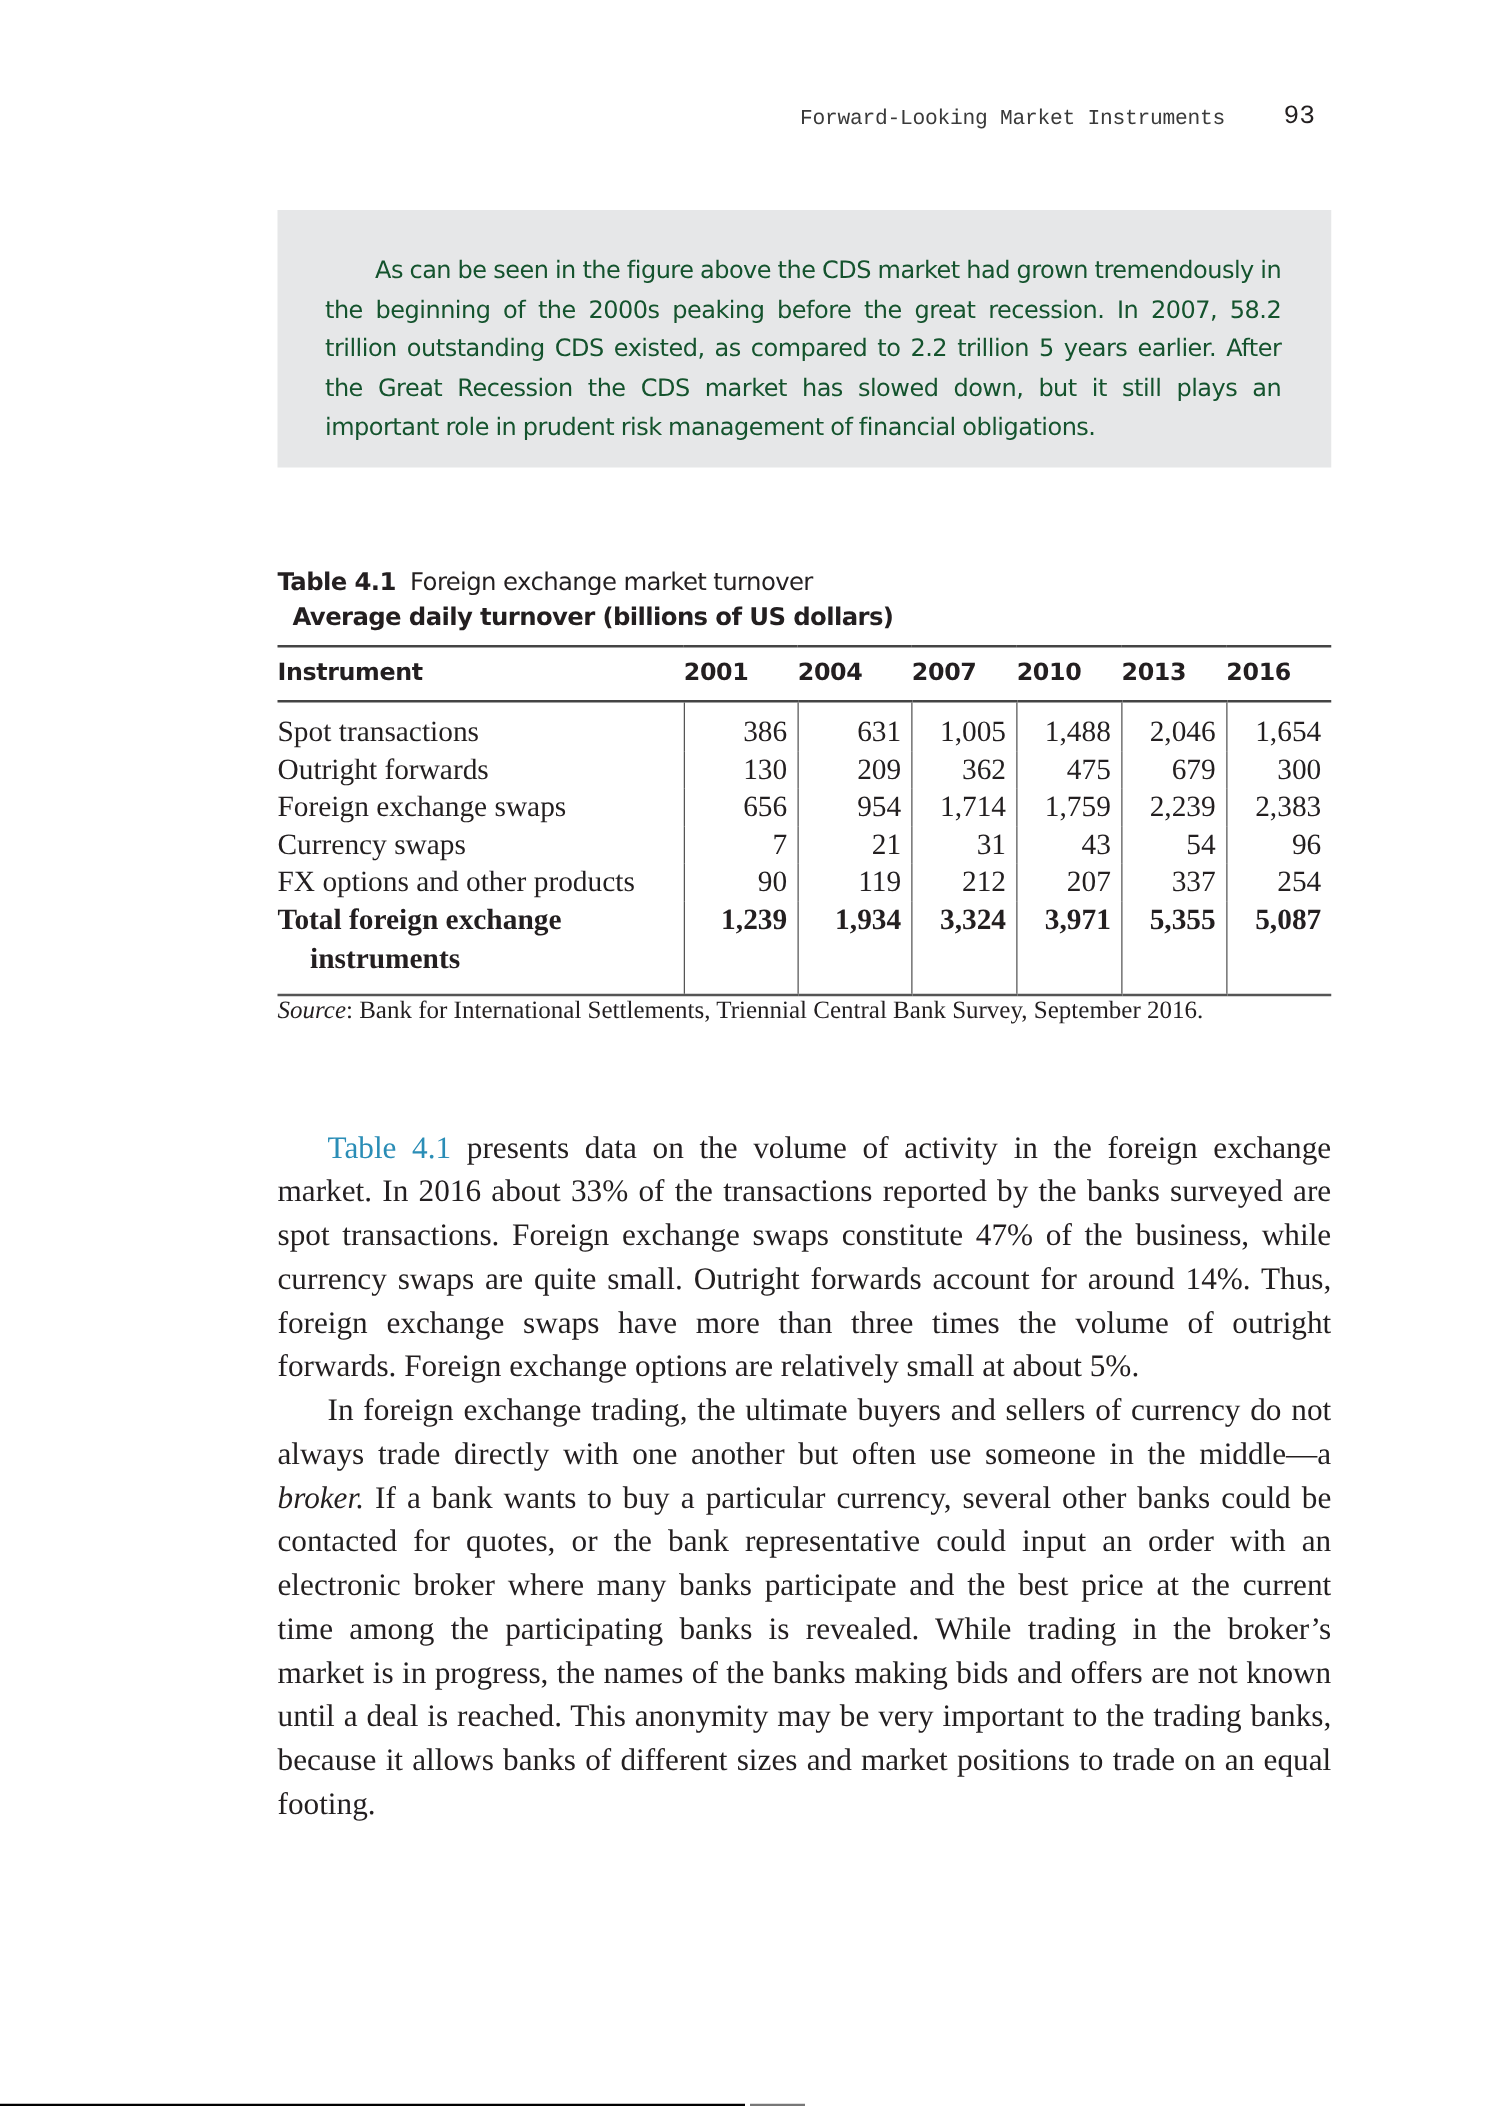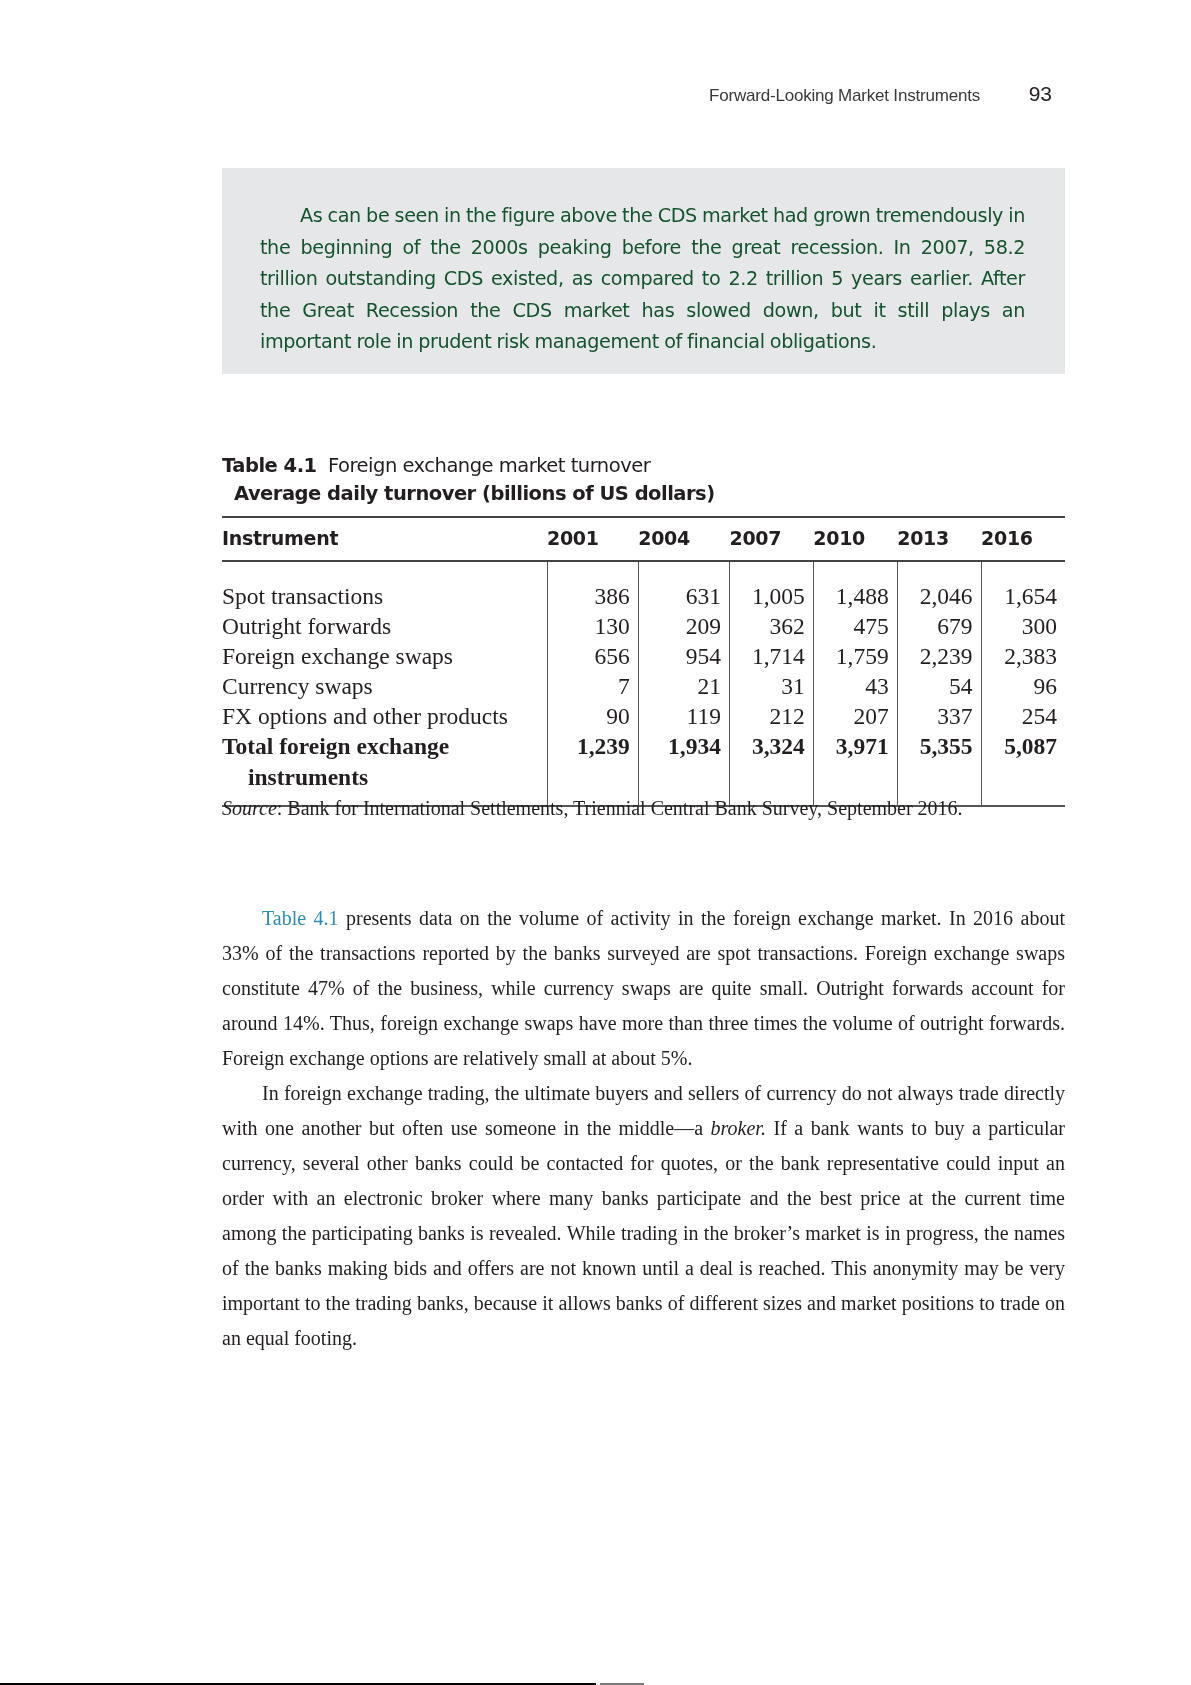--- a/index.html
+++ b/index.html
@@ -1,41 +1,41 @@
 <!DOCTYPE html>
 <html><head>
 <meta charset="utf-8">
 <style>
   html, body { margin: 0; padding: 0; background: #ffffff; }
   body { width: 1191px; height: 1685px; position: relative; overflow: hidden; color: #231f20; }
-  .running-head { position: absolute; top: 82px; left: 0; width: 1180px; height: 30px; font-family: Liberation Sans, sans-serif; }
+  .running-head { position: absolute; top: 82px; left: 0; width: 1180px; height: 30px; font-family: Liberation Mono, monospace; }
   .running-title { position: absolute; right: 200px; top: 4px; font-size: 17px; color: #3a3a3a; font-weight: 300; letter-spacing: -0.2px; }
   .page-number { position: absolute; right: 128px; top: 0px; font-size: 21px; color: #231f20; }
 
   .boxed-note { position: absolute; left: 222px; top: 168px; width: 843px; height: 206px; background: #e6e7e8; box-sizing: border-box; padding: 26px 34px 0 32px; }
   .boxed-note p { margin: 6px; font-family: "DejaVu Sans", sans-serif; font-size: 19.2px; line-height: 31.5px; text-align: justify; text-indent: 40px; color: #14532d; letter-spacing: -0.4px; word-spacing: -0.5px; }
 
   .table-caption { position: absolute; left: 222px; top: 452px; font-family: "DejaVu Sans", sans-serif; font-size: 19.5px; line-height: 28px; color: #231f20; letter-spacing: -0.5px; }
   .table-caption .label { font-weight: bold; }
   .table-caption .subtitle { font-weight: bold; padding-left: 12px; display: block; }
 
   .fx-table { position: absolute; left: 222px; top: 516px; width: 843px; border-collapse: collapse; }
   .fx-table th { font-family: "DejaVu Sans", sans-serif; font-weight: bold; font-size: 19px; text-align: left; padding: 7px 10px 9px 0; height: 26px; border-top: 2px solid #444; border-bottom: 2px solid #444; color: #231f20; letter-spacing: -0.3px; }
   .fx-table th.col-instrument { text-align: left; padding-left: 0; margin-top: 36px; }
   .fx-table td { font-family: "Liberation Serif", serif; font-size: 23.5px; text-align: right; padding: 0 8px 0 0; line-height: 30px; color: #231f20; border-left: 1.5px solid #555; }
   .fx-table td.cell-name { text-align: left; border-left: none; padding-left: 0; }
-  .fx-table tr.first td { padding-top: 19px; }
+  .fx-table tr.first td { padding-top: 9px; }
   .fx-table tr.total td { font-weight: bold; vertical-align: top; padding-bottom: 12px; border-bottom: 2px solid #555; }
   .fx-table tr.total td.cell-name { line-height: 31px; }
   .fx-table .indent { display: block; padding-left: 26px; }
 
   .table-source { position: absolute; left: 222px; top: 797px; font-family: "Liberation Serif", serif; font-size: 20px; color: #231f20; }
   .table-source .src-label { font-style: italic; }
 
-  .body-text { position: absolute; left: 222px; top: 901px; width: 843px; font-family: "Liberation Serif", serif; font-size: 20px; line-height: 35px; color: #231f20; }
+  .body-text { position: absolute; left: 222px; top: 901px; width: 843px; font-family: "Liberation Serif", serif; font-size: 25px; line-height: 35px; color: #231f20; }
   .body-text p { margin: 0; text-align: justify; text-indent: 40px; }
   .body-text .xref { color: #2a8db6; }
   .body-text em { font-style: italic; }
 
   .bottom-rule { position: absolute; left: 0; top: 1683px; width: 596px; height: 2px; background: #000; }
   .bottom-mark { position: absolute; left: 600px; top: 1683px; width: 44px; height: 2px; background: #777; }
 </style>
 </head>
 <body>
 

